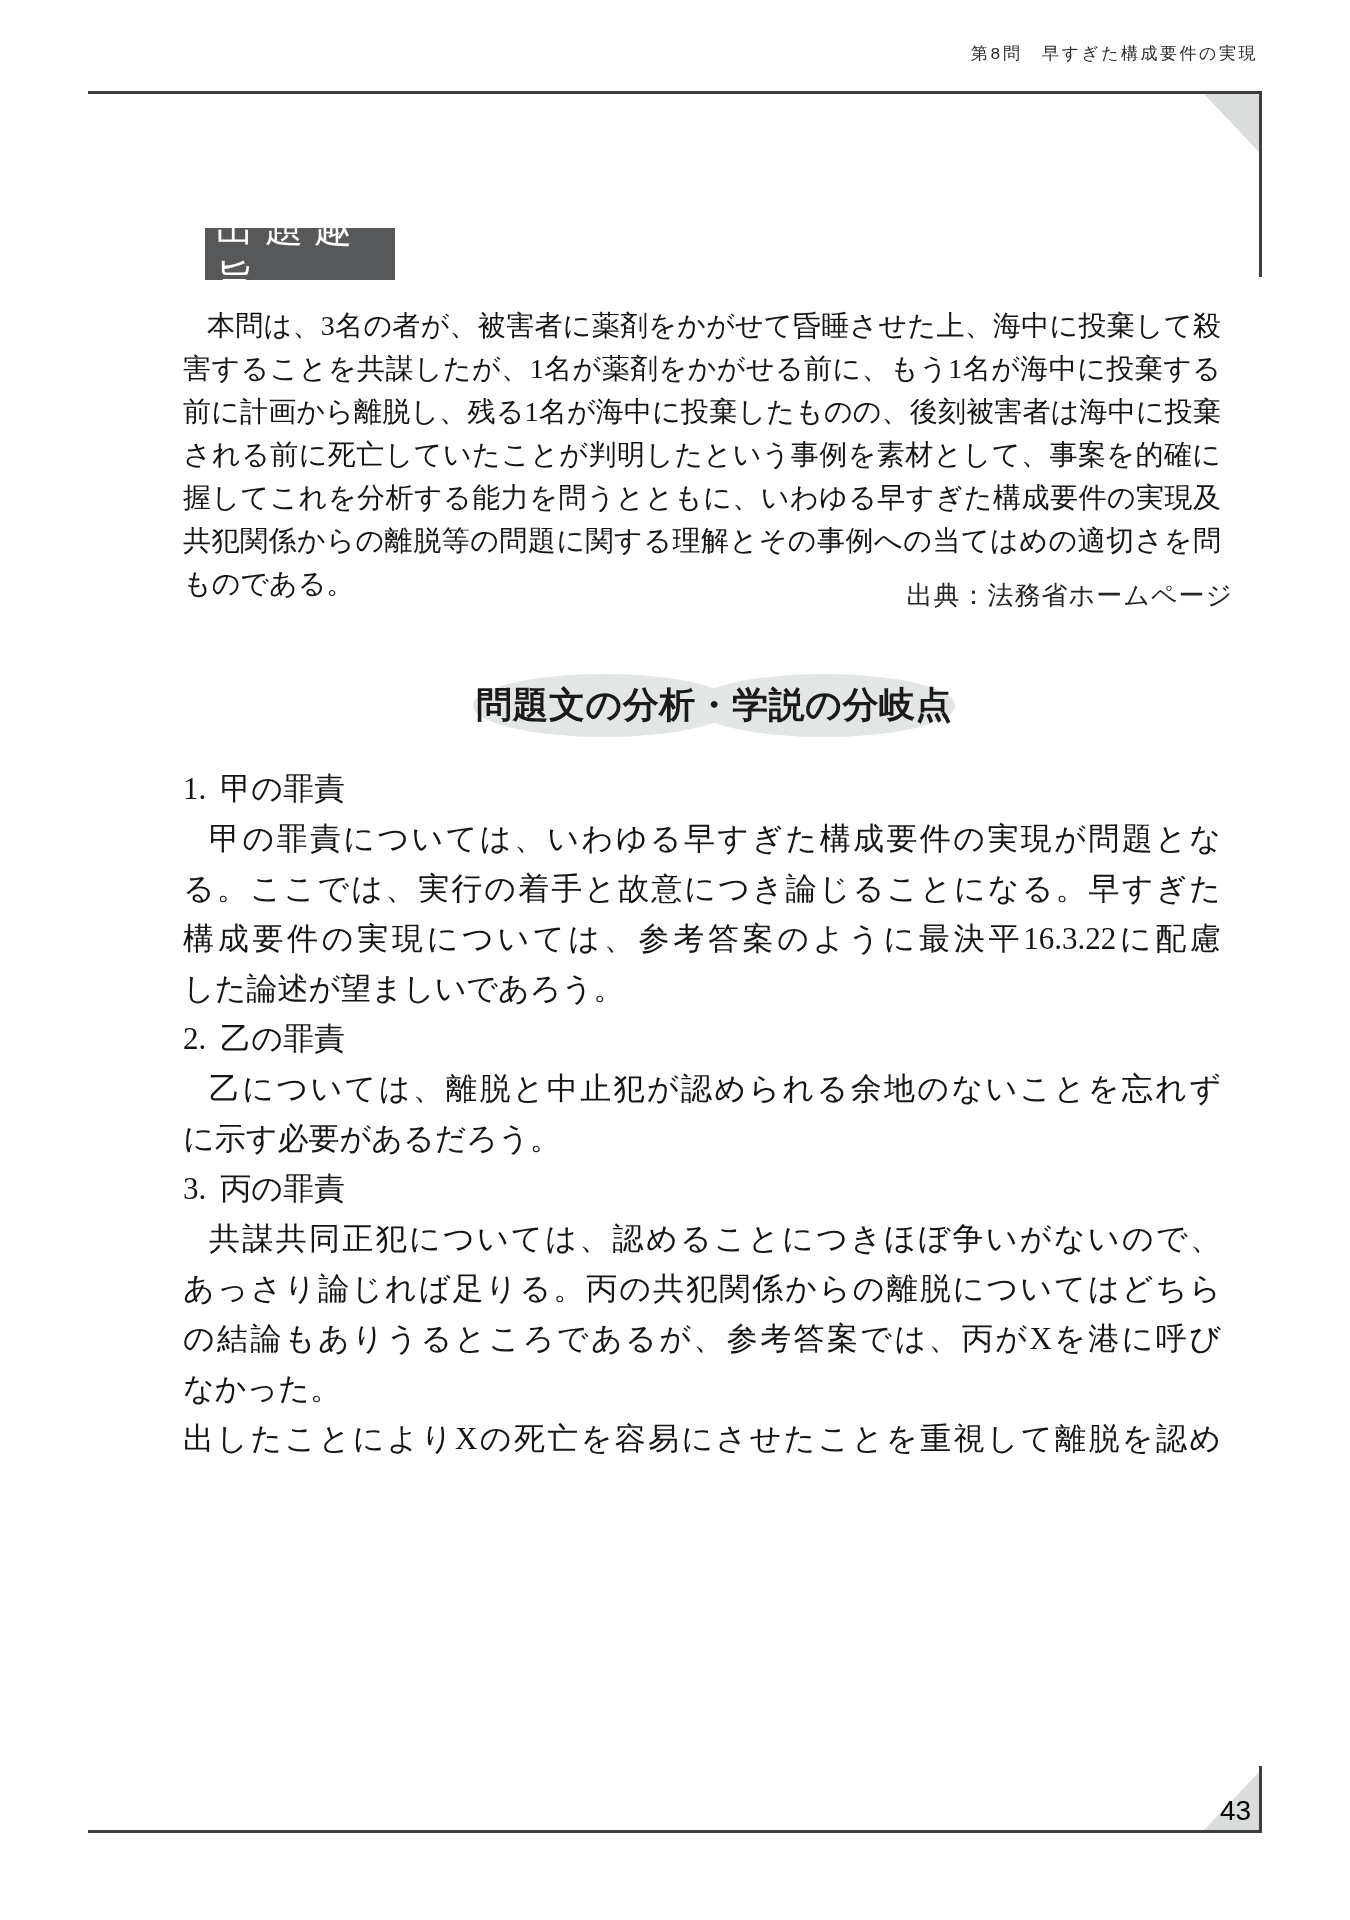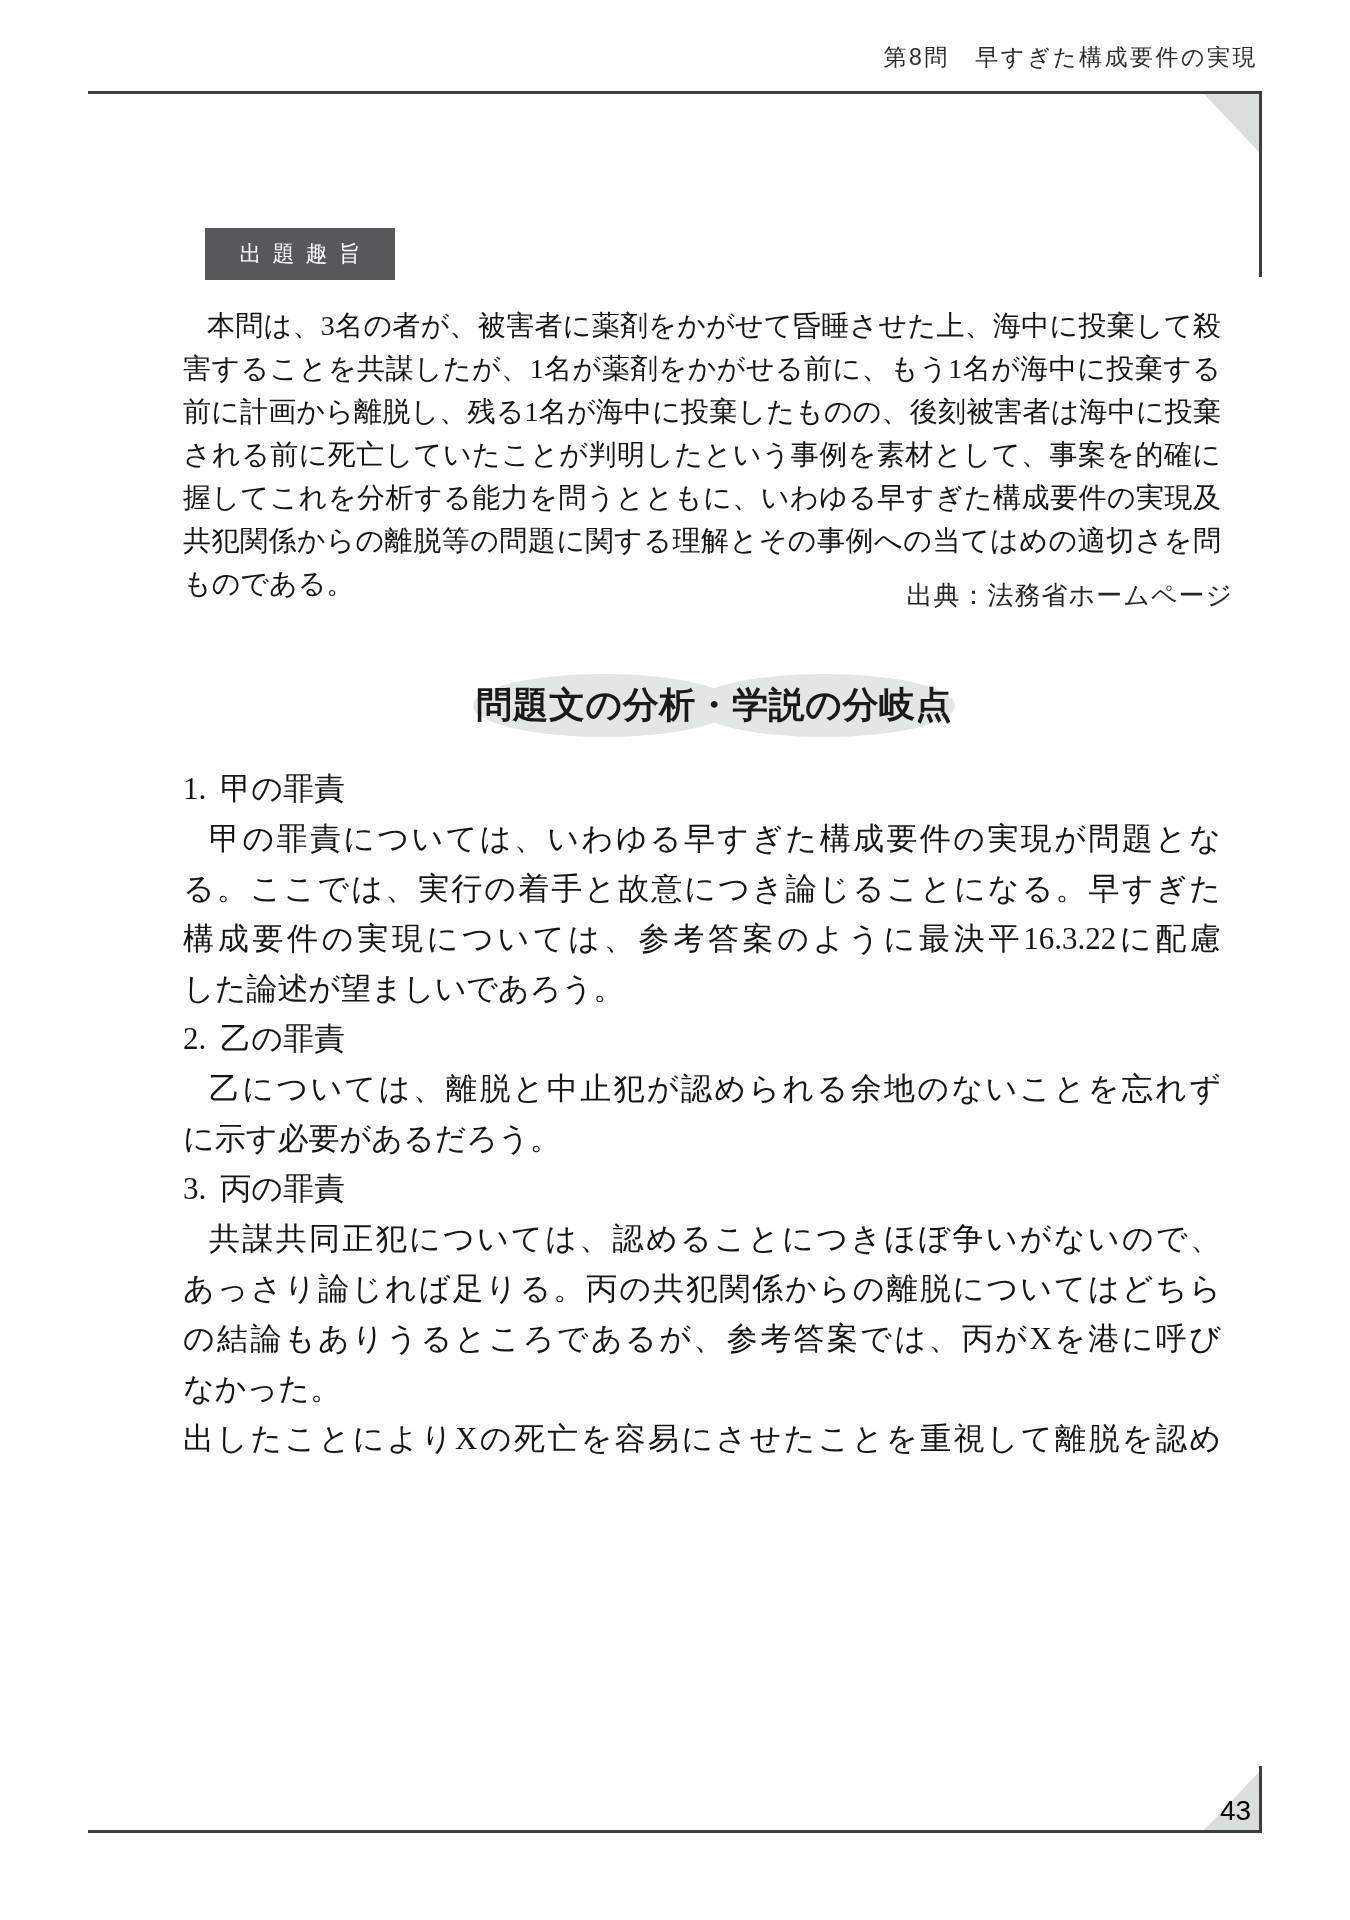--- a/index.html
+++ b/index.html
@@ -8,22 +8,22 @@
     background:#ffffff;
     position:relative;
     font-family:"Liberation Serif","DejaVu Serif",serif;
     color:#151515;
     overflow:hidden;
   }
 
   
   .page-header {
     position:absolute; top:42px; right:92px;
-    font-family:Liberation Sans, sans-serif;
-    font-size:23px; font-weight:500; color:#2b2b2b; letter-spacing:2.5px;
+    font-family:Liberation Mono, monospace;
+    font-size:17px; font-weight:500; color:#2b2b2b; letter-spacing:2.5px;
     white-space:nowrap;
   }
   .rule-top    { position:absolute; left:88px;  top:91px;   width:1174px; height:3px; background:#3e3e3e; }
   .vstub-top   { position:absolute; left:1259px; top:91px;  width:3px;  height:186px; background:#3e3e3e; }
   .tri-top     { position:absolute; left:1204px; top:94px;  width:55px; height:58px; background:#d9dddc;
                  clip-path:polygon(0 0,100% 0,100% 100%); }
   .rule-bottom { position:absolute; left:88px;  top:1830px; width:1174px; height:3px; background:#3e3e3e; }
   .vstub-bottom{ position:absolute; left:1259px; top:1766px; width:3px; height:67px; background:#3e3e3e; }
   .tri-bottom  { position:absolute; left:1204px; top:1772px; width:55px; height:58px; background:#d9dddc;
                  clip-path:polygon(100% 0,100% 100%,0 100%); }
@@ -32,21 +32,21 @@
     font-family:"Liberation Sans","DejaVu Sans",sans-serif;
     font-size:28px; color:#000000;
   }
 
   
   .topic-box {
     position:absolute; left:205px; top:228px; width:190px; height:52px;
     background:#57585a; color:#ffffff;
     display:flex; align-items:center; justify-content:center;
     font-family:"Liberation Sans","DejaVu Sans",sans-serif;
-    font-size:22px; letter-spacing:11px; padding-left:11px; box-sizing:border-box;
+    font-size:38px; letter-spacing:11px; padding-left:11px; box-sizing:border-box;
     font-weight:500;
   }
 
   
   .intro { position:absolute; left:183px; top:292px; width:1038px; font-size:28px; }
   .intro .line { height:43px; line-height:43px; text-align:justify; text-align-last:justify; overflow:hidden; }
   .intro .line.indent { text-indent:24px;margin-top:12px; }
   .intro .line.endline { text-align-last:left; }
 
   .source {

